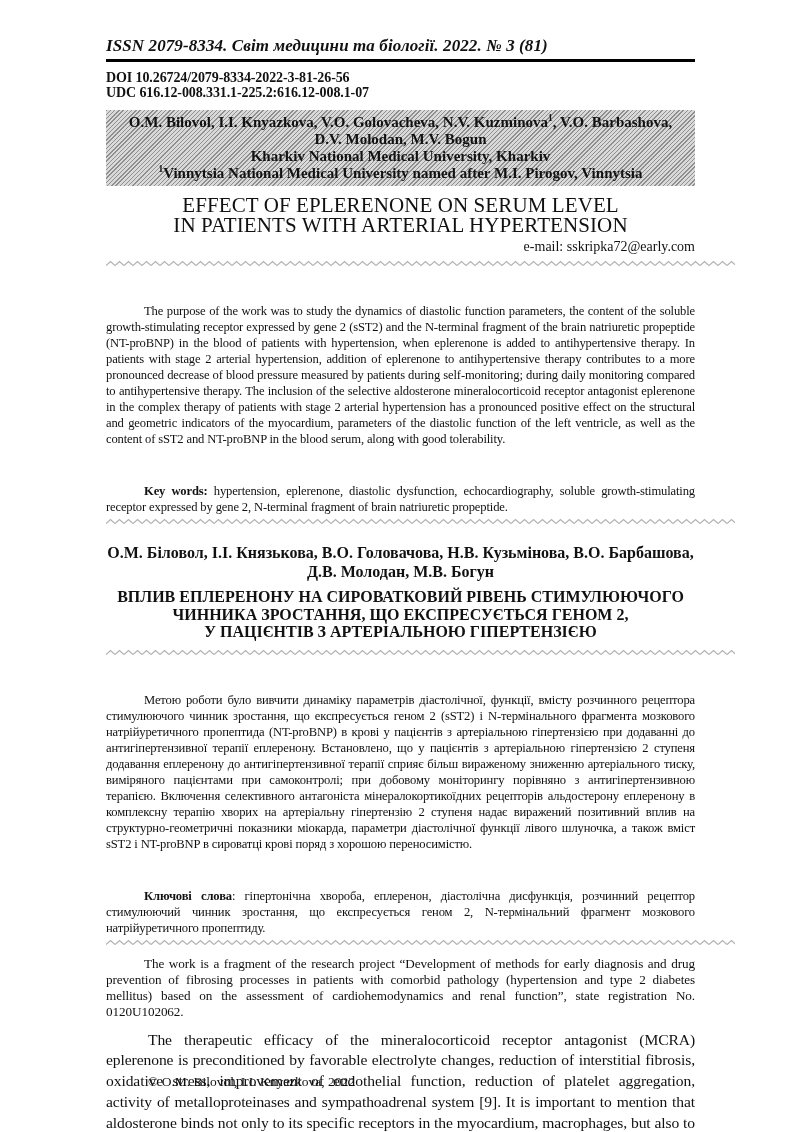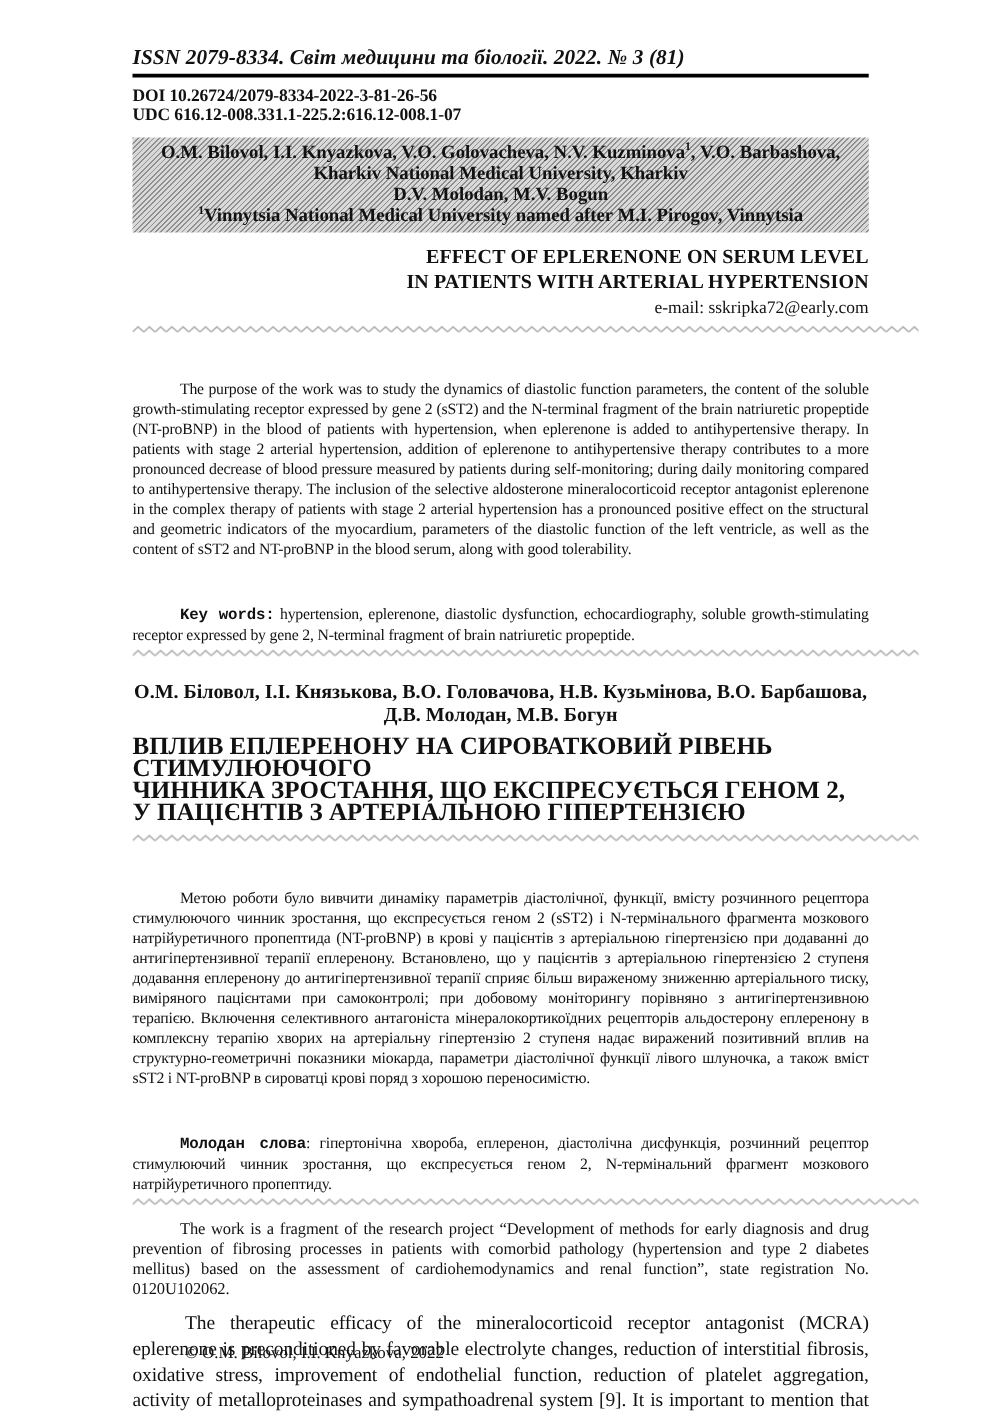--- a/index.html
+++ b/index.html
@@ -30,50 +30,51 @@
     text-align: center;
     font-weight: bold;
     font-size: 15px;
     line-height: 17px;
     background: repeating-linear-gradient(135deg, #8f8f8f 0px, #8f8f8f 1px, #d9d9d9 1px, #d9d9d9 3px);
   }
   .authors-box .line { display: block; }
   sup { font-size: 0.62em; vertical-align: super; line-height: 0; }
   .title-en {
     margin-top: 10px;
-    text-align: right;
-    font-weight: bold;
-    font-size: 16px;
+    text-align: center;
+    font-weight: normal;
+    font-size: 21px;
     line-height: 19.5px;
     letter-spacing: 0.1px;
   }
   .title-en .line, .title-uk .line, .authors-uk .line { display: block; }
   .email-line { margin-top: 4px; text-align: right; font-size: 14px; line-height: 16px; }
   .zigzag { display: block; margin: 5px 0 4px 0; }
   .zigzag.below { margin: 3px 0 10px 0; }
   .abstract {
     font-size: 12.6px;
     line-height: 16px;
     text-align: justify;
     text-indent: 38px;
     letter-spacing: -0.15px;
     margin-top: 36px;
   }
-  .kw-label { font-weight: bold; font-family: Liberation Mono, monospace; }
+  .kw-label { font-weight: bold; }
   .authors-uk {
     margin-top: 18px;
     text-align: center;
     font-weight: bold;
     font-size: 16px;
     line-height: 19px;
   }
   .title-uk {
     margin-top: 7px;
+    text-align: center;
     font-weight: bold;
-    font-size: 20px;
+    font-size: 16px;
     line-height: 17.5px;
   }
   .research-note {
     margin-top: 2px;
     font-size: 13.2px;
     line-height: 16px;
     text-align: justify;
     text-indent: 38px;
     letter-spacing: -0.1px;
   }
@@ -96,22 +97,22 @@
 
   <div class="journal-line">ISSN 2079-8334. Світ медицини та біології. 2022. № 3 (81)</div>
 
   <div>
     <div class="meta-line">DOI 10.26724/2079-8334-2022-3-81-26-56</div>
     <div class="meta-line">UDC 616.12-008.331.1-225.2:616.12-008.1-07</div>
   </div>
 
   <div class="authors-box">
     <span class="line"><span>O.M. Bilovol, I.I. Knyazkova, V.O. Golovacheva, N.V. Kuzminova</span><sup>1</sup><span>, V.O. Barbashova,</span></span>
+    <span class="line">D.V. Molodan, M.V. Bogun</span>
     <span class="line">Kharkiv National Medical University, Kharkiv</span>
-    <span class="line">D.V. Molodan, M.V. Bogun</span>
     <span class="line"><sup>1</sup><span>Vinnytsia National Medical University named after M.I. Pirogov, Vinnytsia</span></span>
   </div>
 
   <div class="title-en">
     <span class="line">EFFECT OF EPLERENONE ON SERUM LEVEL</span>
     <span class="line">IN PATIENTS WITH ARTERIAL HYPERTENSION</span>
   </div>
 
   <div class="email-line">e-mail: sskripka72@early.com</div>
 
@@ -150,21 +151,21 @@
   <svg class="zigzag" style="margin-top:8px" width="629" height="7">
     <defs>
         <pattern id="zz3" width="9" height="7" patternUnits="userSpaceOnUse">
       <path d="M0 5.5 L4.5 1.5 L9 5.5" fill="none" stroke="#b2b2b2" stroke-width="1.3"></path>
     </pattern>
       </defs>
     <rect width="629" height="7" fill="url(#zz3)"></rect>
   </svg>
 
   <p class="abstract">Метою роботи було вивчити динаміку параметрів діастолічної, функції, вмісту розчинного рецептора стимулюючого чинник зростання, що експресується геном 2 (sST2) і N-термінального фрагмента мозкового натрійуретичного пропептида (NT-proBNP) в крові у пацієнтів з артеріальною гіпертензією при додаванні до антигіпертензивної терапії еплеренону. Встановлено, що у пацієнтів з артеріальною гіпертензією 2 ступеня додавання еплеренону до антигіпертензивної терапії сприяє більш вираженому зниженню артеріального тиску, виміряного пацієнтами при самоконтролі; при добовому моніторингу порівняно з антигіпертензивною терапією. Включення селективного антагоніста мінералокортикоїдних рецепторів альдостерону еплеренону в комплексну терапію хворих на артеріальну гіпертензію 2 ступеня надає виражений позитивний вплив на структурно-геометричні показники міокарда, параметри діастолічної функції лівого шлуночка, а також вміст sST2 і NT-proBNP в сироватці крові поряд з хорошою переносимістю.</p>
-  <p class="abstract"><span class="kw-label">Молодан слова</span><span>: гіпертонічна хвороба, еплеренон, діастолічна дисфункція, розчинний рецептор стимулюючий чинник зростання, що експресується геном 2, N-термінальний фрагмент мозкового натрійуретичного пропептиду.</span></p>
+  <p class="abstract"><span class="kw-label">Ключові слова</span><span>: гіпертонічна хвороба, еплеренон, діастолічна дисфункція, розчинний рецептор стимулюючий чинник зростання, що експресується геном 2, N-термінальний фрагмент мозкового натрійуретичного пропептиду.</span></p>
 
   <svg class="zigzag below" width="629" height="7">
     <defs>
         <pattern id="zz4" width="9" height="7" patternUnits="userSpaceOnUse">
       <path d="M0 5.5 L4.5 1.5 L9 5.5" fill="none" stroke="#b2b2b2" stroke-width="1.3"></path>
     </pattern>
       </defs>
     <rect width="629" height="7" fill="url(#zz4)"></rect>
   </svg>
 

